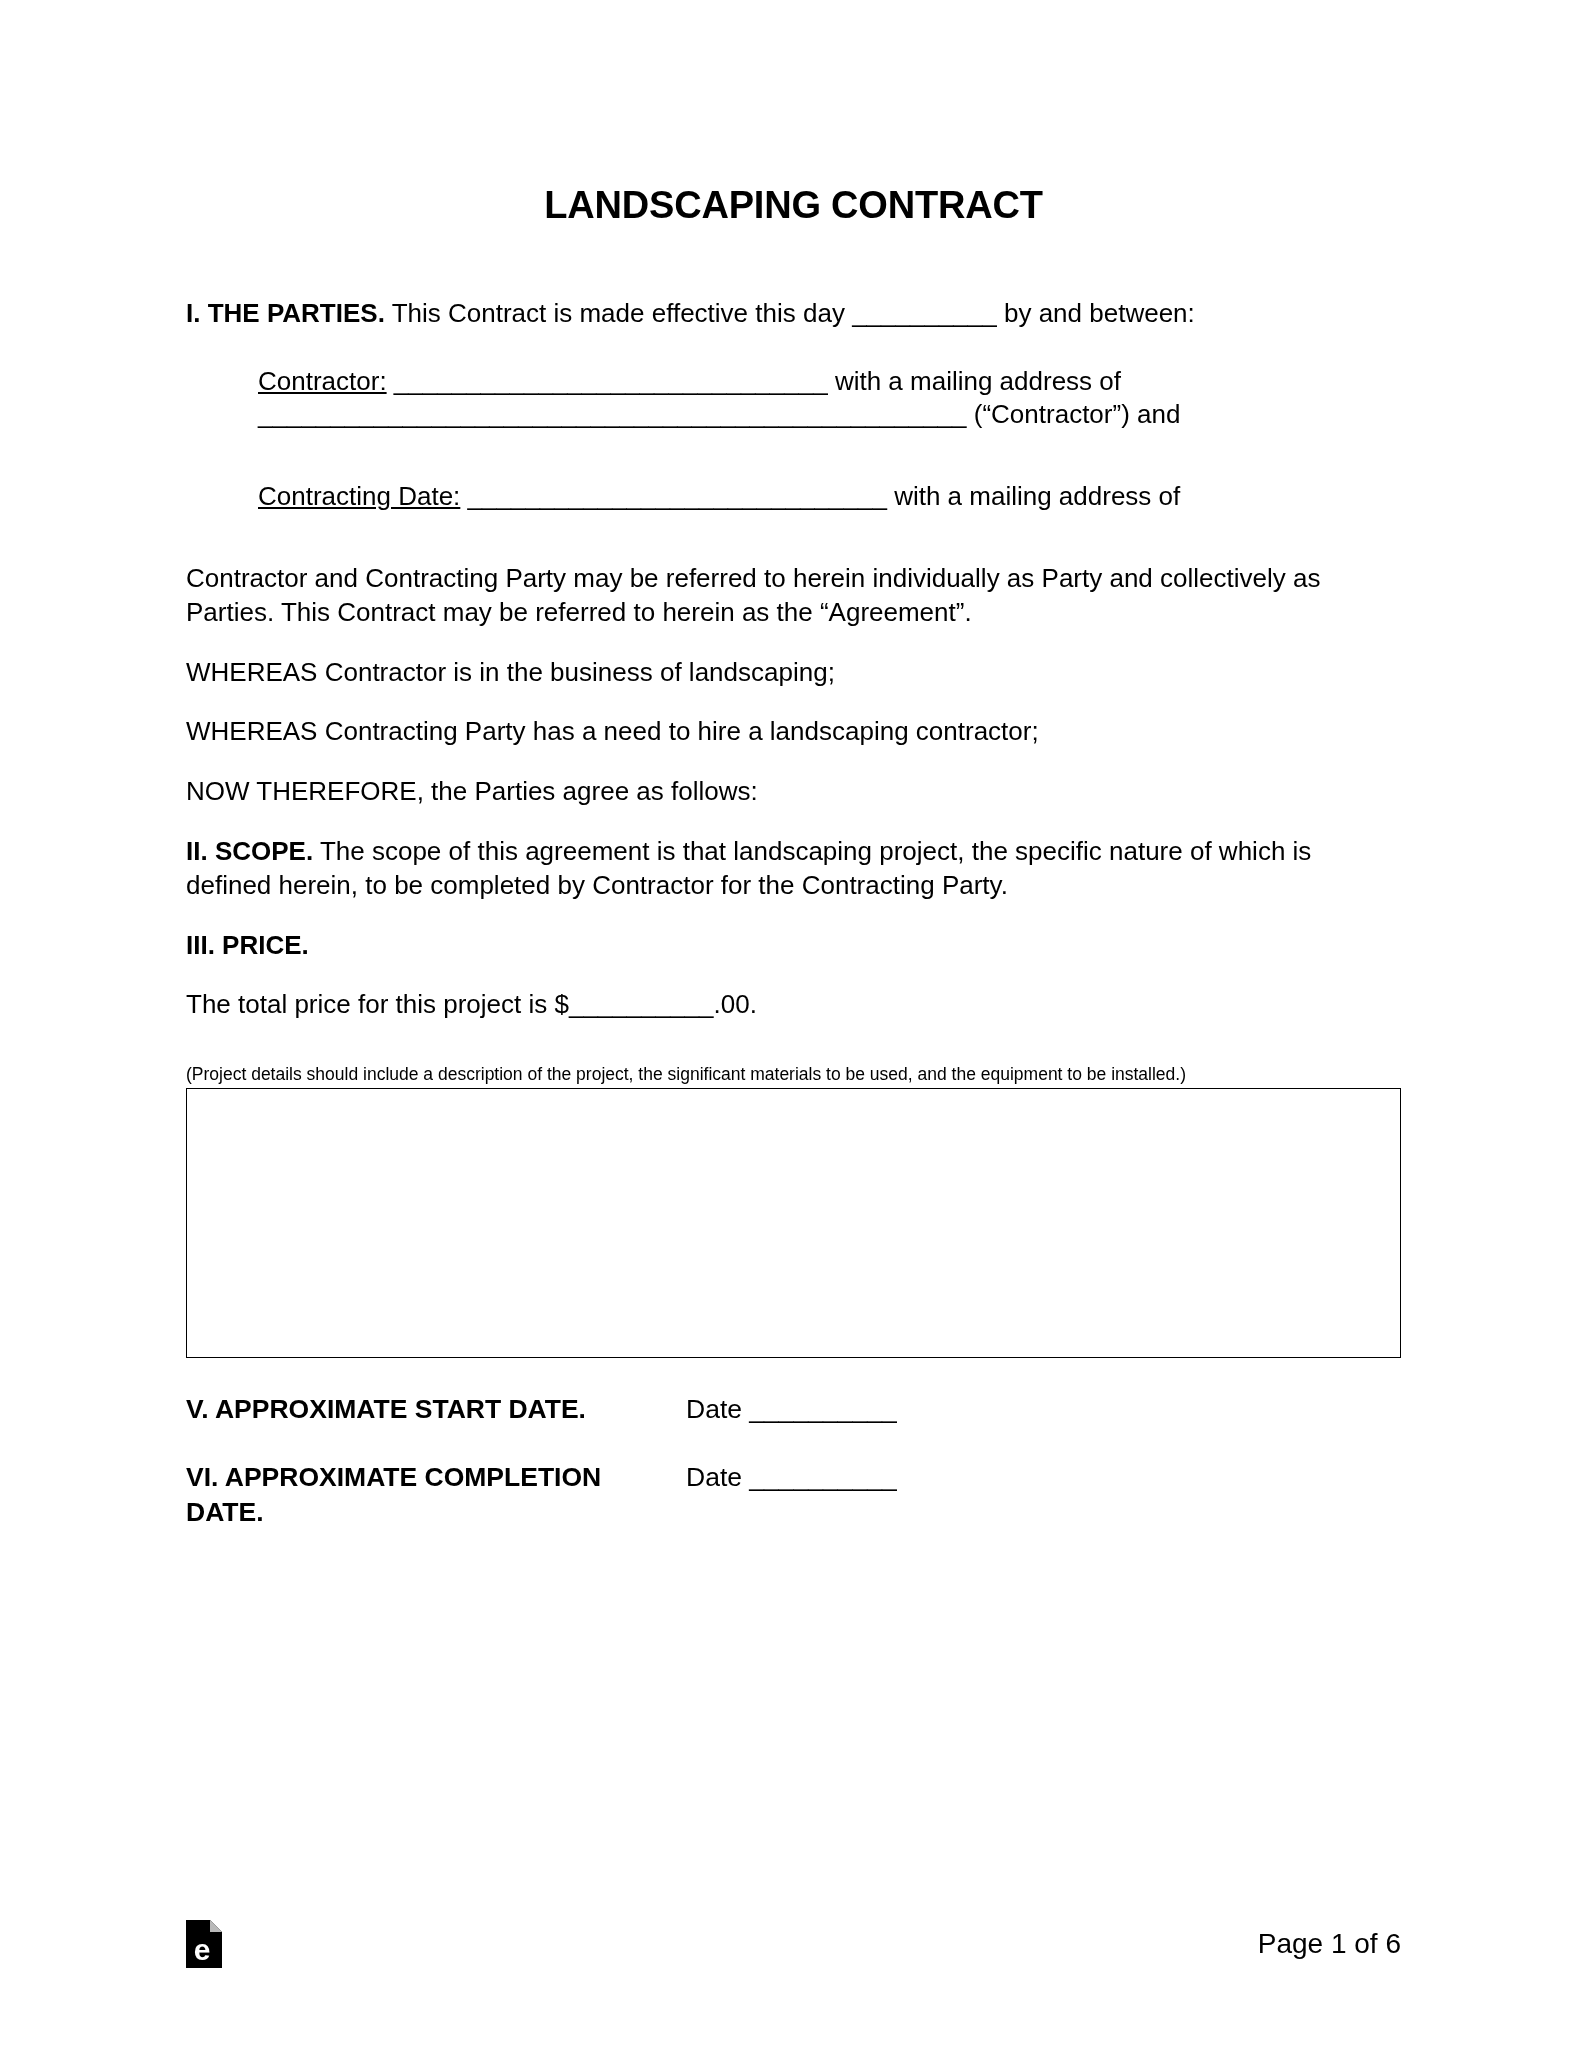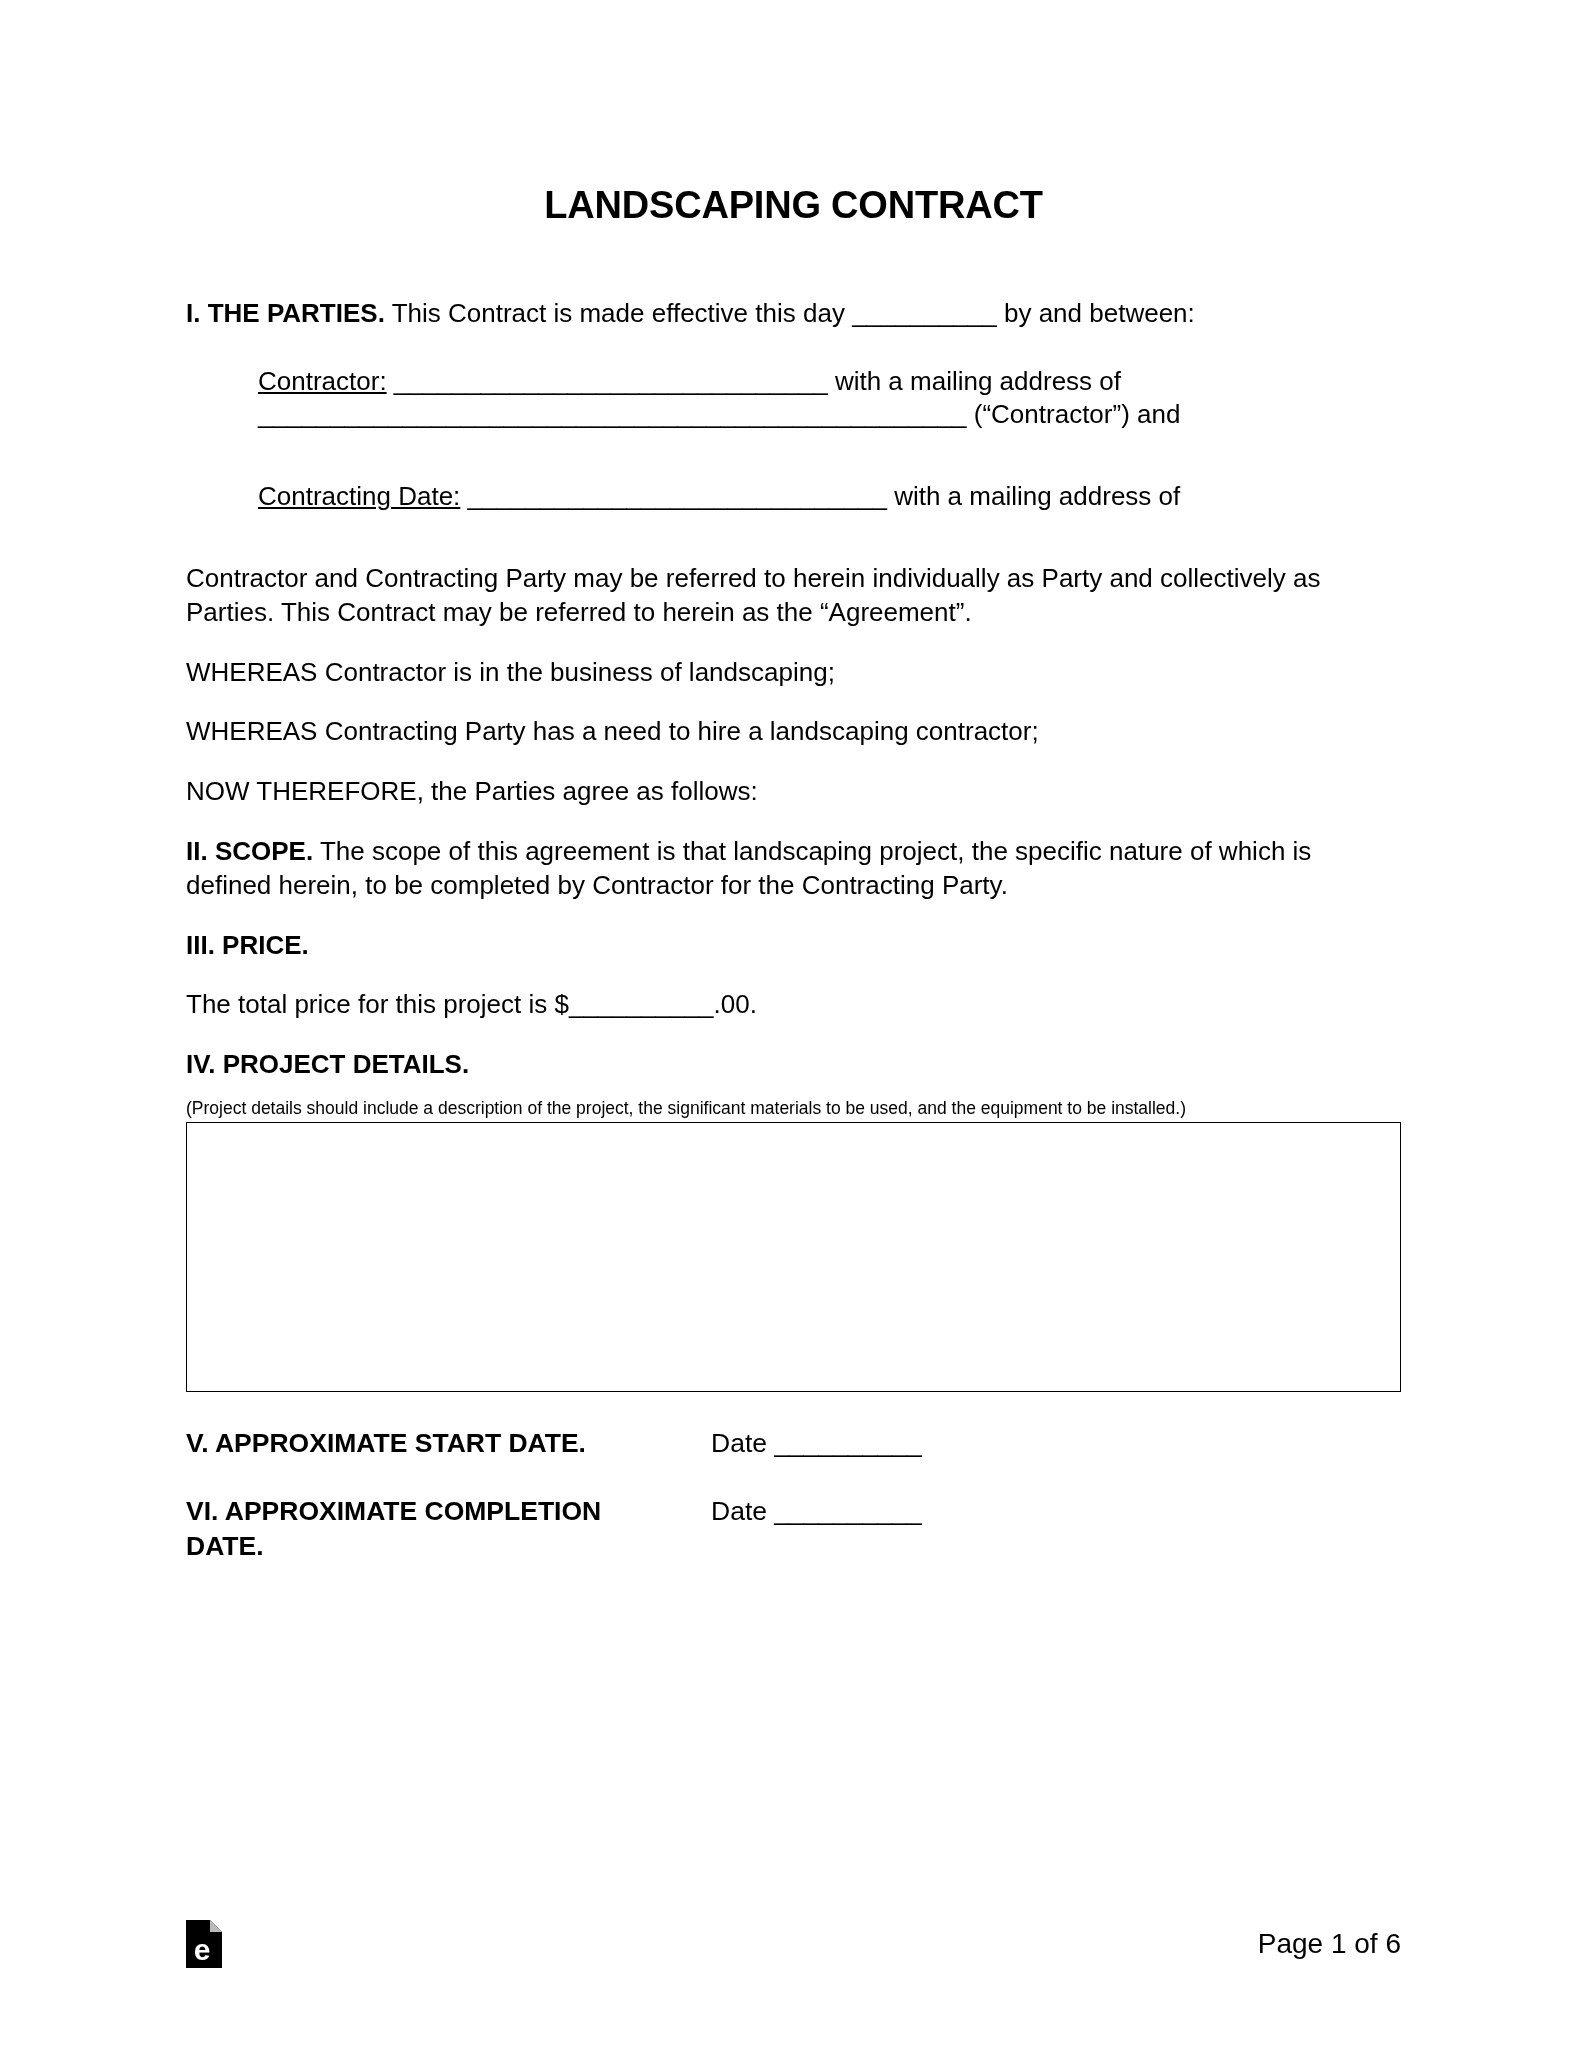--- a/index.html
+++ b/index.html
@@ -74,21 +74,20 @@
     box-sizing: border-box;
     margin-top: 2px;
   }
 
   
   .date-row {
     display: flex;
     align-items: baseline;
     font-size: 26.5px;
     line-height: 1.3;
-    gap: 25px;
   }
   .date-row .label {
     font-weight: bold;
     width: 500px;
     flex: 0 0 500px;
   }
   .date-row .date-field { font-weight: normal; }
 
   
   .footer {
@@ -171,21 +170,20 @@
     <p class="para b">III. PRICE.</p>
 
     <div class="gap-sm"></div>
 
     <p class="para">
       <span>The total price for this project is $</span><span>__________</span><span>.00.</span>
     </p>
 
     <div class="gap-sm"></div>
 
-    <p class="para b">IV. PROJECT DETAILS.</p>
 
     <div class="gap-xs"></div>
 
     <p class="hint">(Project details should include a description of the project, the significant materials to be used, and the equipment to be installed.)</p>
 
     <div class="details-box"></div>
 
     <div class="gap-md"></div>
 
     <div class="date-row">

